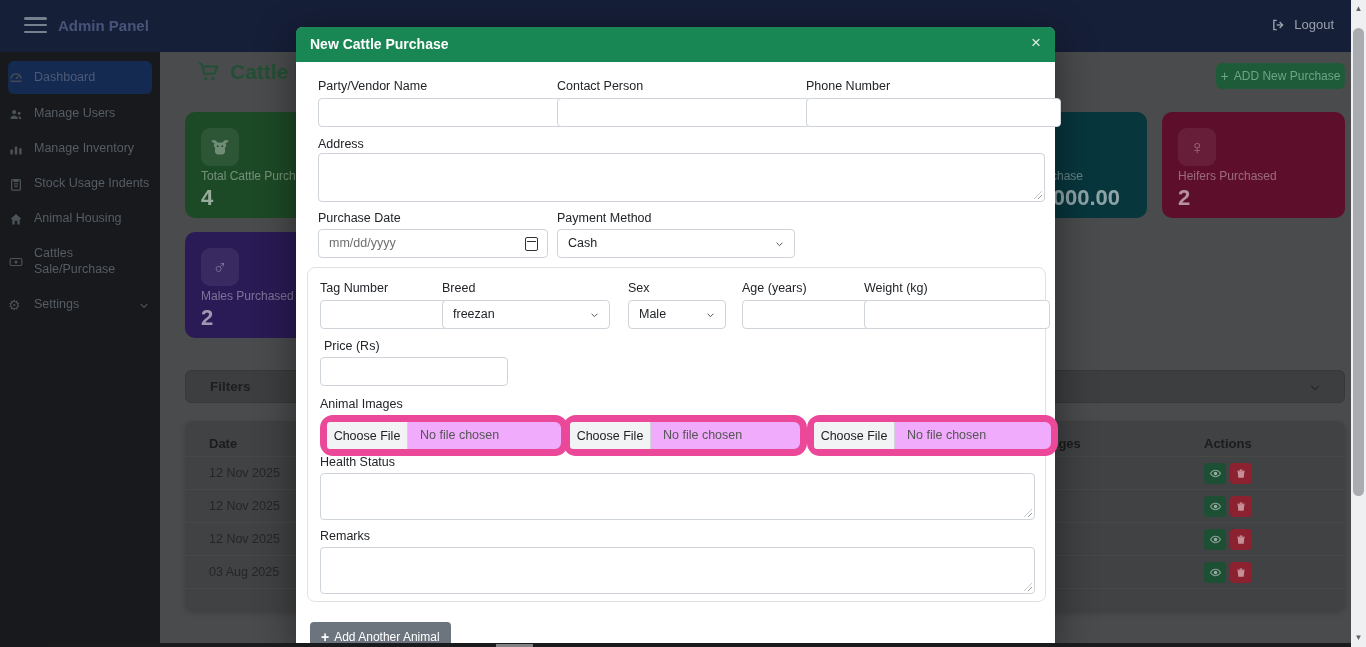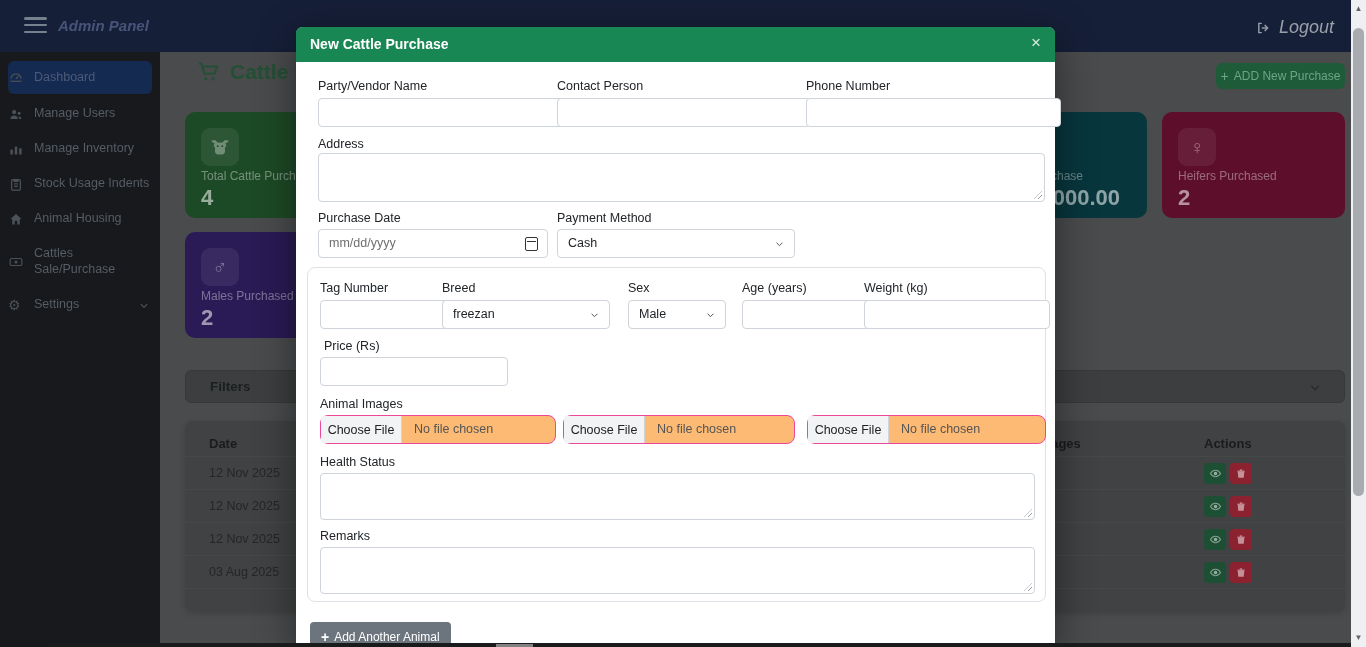--- a/index.html
+++ b/index.html
@@ -1,24 +1,24 @@
 <!DOCTYPE html>
 <html><head>
 <meta charset="utf-8">
 <style>
   html,body{margin:0;padding:0;}
   body{width:1366px;height:647px;overflow:hidden;position:relative;background:#494b4d;
        font-family:"Liberation Sans",sans-serif;-webkit-font-smoothing:antialiased;}
   .abs{position:absolute;box-sizing:border-box;}
   
-  .navbar{left:0;top:0;width:1366px;height:52px;background:#161f38;z-index:5;font-style:italic;}
+  .navbar{left:0;top:0;width:1366px;height:52px;background:#161f38;z-index:5;}
   .burger{left:24px;top:17px;width:23px;height:17px;cursor:pointer;}
   .burger span{display:block;height:2.6px;background:#77808f;margin-bottom:4.2px;border-radius:2px;}
   .brand{left:58px;top:17px;font-size:15px;font-weight:bold;color:#47547a;}
-  .logout{right:32px;top:17px;font-size:18px;color:#9aa0ab;display:flex;align-items:center;gap:8px;cursor:pointer;}
+  .logout{right:32px;top:17px;font-size:13px;color:#9aa0ab;display:flex;align-items:center;gap:8px;cursor:pointer;}
   
   .sidebar{left:0;top:52px;width:160px;height:595px;background:#17191d;z-index:4;}
   .side-item{position:absolute;left:8px;width:144px;border-radius:6px;display:flex;align-items:center;gap:10px;
              padding:0 0;color:#565d64;font-size:12.5px;cursor:pointer;box-sizing:border-box;}
   .side-item .lbl{line-height:1.25;}
   .side-item svg,.side-item .uglyph{flex:0 0 16px;color:#4b5257;}
   .active-item{background:#152a50;color:#4d5a78;}
   .chev-side{margin-left:auto;color:#4b5257;}
   
   .page-title{left:196px;top:60px;display:flex;align-items:center;gap:10px;color:#235034;font-size:21px;font-weight:bold;z-index:1;}
@@ -57,21 +57,21 @@
   .tarea{position:absolute;background:#fff;border:1px solid #ced4da;border-radius:4px;}
   .grip{position:absolute;right:2px;bottom:2px;width:8px;height:8px;
         background:repeating-linear-gradient(135deg,transparent 0 2px,#9a9a9a 2px 3px);
         clip-path:polygon(100% 0,100% 100%,0 100%);}
   .sel{cursor:pointer;}
   .sel .val{position:absolute;left:10px;top:6px;font-size:12.5px;color:#212529;}
   .sel svg{position:absolute;right:9px;top:9px;color:#555;}
   .dt-ph{position:absolute;left:10px;top:6px;font-size:12.5px;color:#6f6f6f;}
   .cal{position:absolute;right:9px;top:7px;width:11px;height:12px;border:1.6px solid #333;border-radius:2px;}
   .cal:before{content:"";position:absolute;left:1px;top:2.5px;right:1px;border-top:1.6px solid #333;}
-  .file{position:absolute;height:27px;border:1px solid #ec4899;border-radius:8px;background:#fdba74;cursor:pointer;}
+  .file{position:absolute;height:27px;border:7px solid #ec4899;border-radius:13px;background:#f0abfc;cursor:pointer;}
   .file .fbtn{position:absolute;left:0;top:0;bottom:0;width:80px;background:#f2f3f5;border-right:1px solid #ced4da;
               border-radius:3px 0 0 3px;display:flex;align-items:center;justify-content:center;font-size:12.5px;color:#222;}
   .file .ftxt2{position:absolute;left:93px;top:6px;font-size:12.5px;color:#555;}
   .animal-card{position:absolute;left:11px;top:240px;width:737px;height:333px;border:1px solid #dee2e6;border-radius:8px;text-decoration:underline;}
   .add-animal{position:absolute;left:14px;top:595px;height:30px;padding:0 11px;background:#6c757d;border-radius:4px;
               color:#fff;font-size:12px;display:flex;align-items:center;gap:5px;cursor:pointer;}
 </style>
 </head>
 <body>
 

